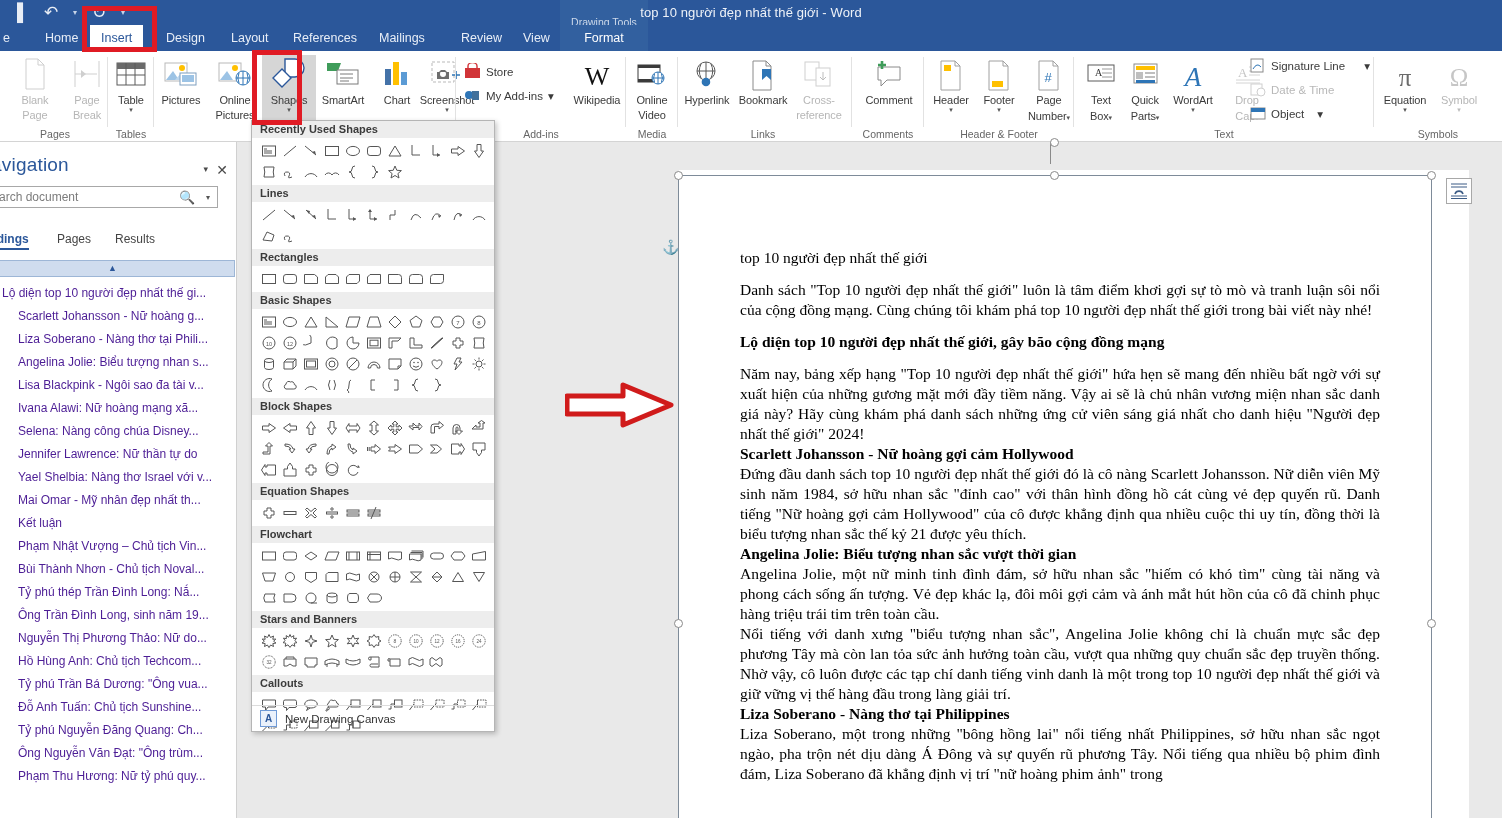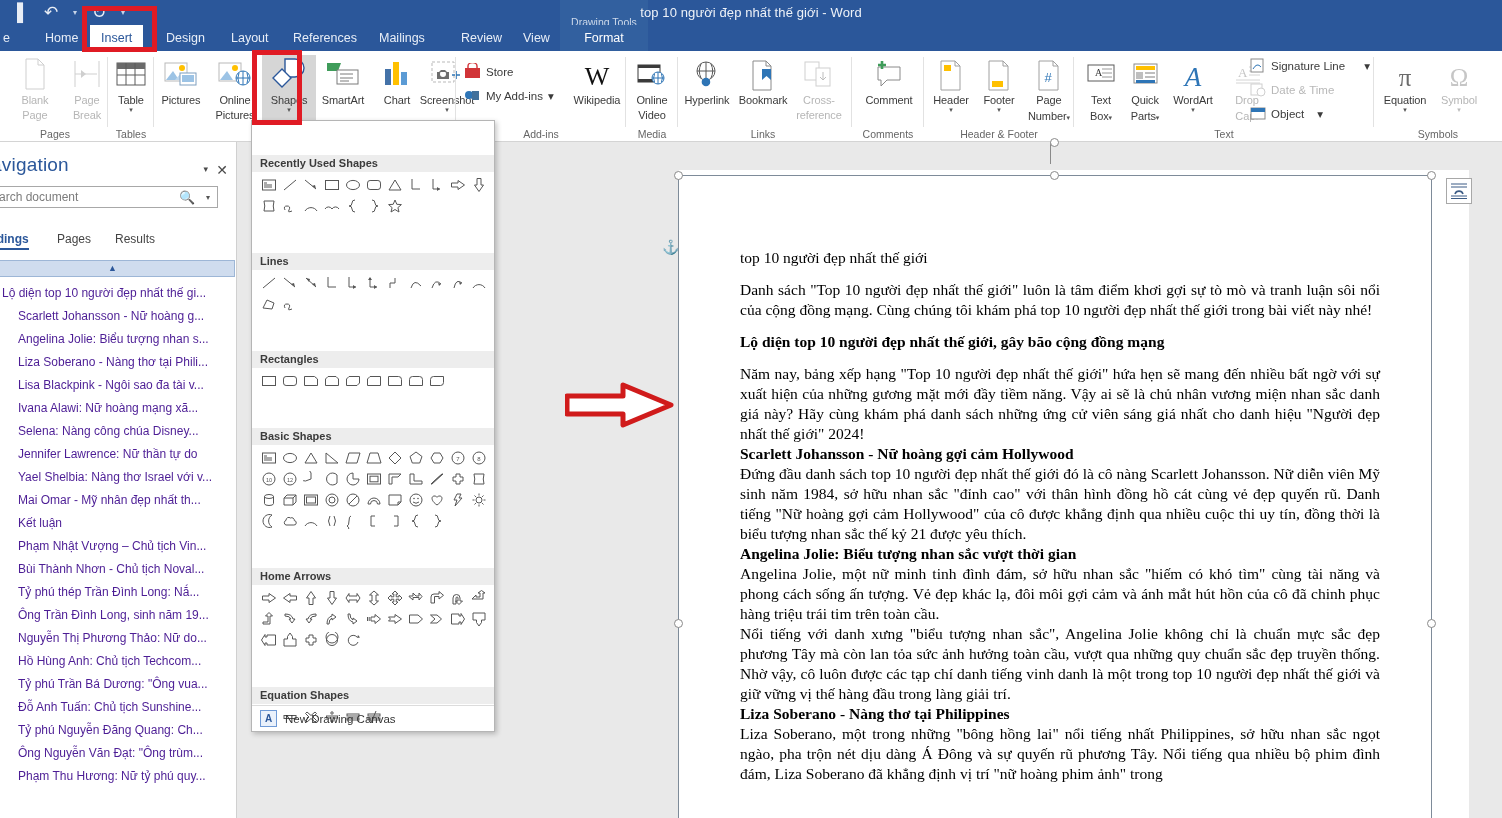--- a/index.html
+++ b/index.html
@@ -56,21 +56,21 @@
   .sbtn { position:absolute; height:22px; display:flex; align-items:center;
           gap:5px; font-size:11.5px; color:#3b3b3b; cursor:default; }
   .sbtn.dis { color:#b8b8b8; }
 
   
   .shapes-panel { position:absolute; left:251px; top:120px; width:244px;
                   height:612px; background:#fff; border:1px solid #b5b5b5;
                   box-shadow:2px 2px 5px rgba(0,0,0,.22); z-index:40;
                   overflow:hidden; }
   .sp-head { height:17px; background:#ededed; color:#3b3b3b; font-size:11px;
-             font-weight:bold; padding:2px 0 0 8px;margin-top:34px; }
+             font-weight:bold; padding:2px 0 0 8px; }
   .sp-rows { padding:2px 5px 3px 6px; }
   .sp-row { display:flex; flex-wrap:wrap; }
   .shp { width:21px; height:21px; display:flex; align-items:center;
          justify-content:center; cursor:default; }
   .shp svg { display:block; }
   .sp-foot { position:absolute; left:0; bottom:0; width:242px; height:26px;
              border-top:1px solid #dcdcdc; display:flex; align-items:center;
              padding-left:8px; gap:8px; font-size:11.5px; color:#333; }
   .ndc-ico { width:17px; height:17px; border:1px solid #6f9ad6; color:#2b579a;
              font-size:10px; display:flex; align-items:center;
@@ -543,22 +543,22 @@
     </div>
     <div class="nav-tabs">
       <div class="nav-tab active" style="left:-10px;">adings</div>
       <div class="nav-tab" style="left:57px;">Pages</div>
       <div class="nav-tab" style="left:115px;">Results</div>
     </div>
     <div class="nav-collapse">▲</div>
     <div class="nav-list">
       <div class="nav-item l1">Lộ diện top 10 người đẹp nhất thế gi...</div>
       <div class="nav-item l2">Scarlett Johansson - Nữ hoàng g...</div>
+      <div class="nav-item l2">Liza Soberano - Nàng thơ tại Phili...</div>
       <div class="nav-item l2">Angelina Jolie: Biểu tượng nhan s...</div>
-      <div class="nav-item l2">Liza Soberano - Nàng thơ tại Phili...</div>
       <div class="nav-item l2">Lisa Blackpink - Ngôi sao đa tài v...</div>
       <div class="nav-item l2">Ivana Alawi: Nữ hoàng mạng xã...</div>
       <div class="nav-item l2">Selena: Nàng công chúa Disney...</div>
       <div class="nav-item l2">Jennifer Lawrence: Nữ thần tự do</div>
       <div class="nav-item l2">Yael Shelbia: Nàng thơ Israel với v...</div>
       <div class="nav-item l2">Mai Omar - Mỹ nhân đẹp nhất th...</div>
       <div class="nav-item l2">Kết luận</div>
       <div class="nav-item l2">Phạm Nhật Vượng – Chủ tịch Vin...</div>
       <div class="nav-item l2">Bùi Thành Nhơn - Chủ tịch Noval...</div>
       <div class="nav-item l2">Tỷ phú thép Trần Đình Long: Nắ...</div>
@@ -1059,21 +1059,21 @@
               <path d="M10 2 q-3 0-3 3 q0 3-3 3 q3 0 3 3 q0 3 3 3" stroke="#565656" fill="none" stroke-width="1"></path>
             </svg>
           </div>
           <div class="shp">
             <svg width="16" height="16" viewBox="0 0 16 16">
               <path d="M6 2 q3 0 3 3 q0 3 3 3 q-3 0-3 3 q0 3-3 3" stroke="#565656" fill="none" stroke-width="1"></path>
             </svg>
           </div>
         </div>
       </div>
-    <div class="sp-head">Home Arrows</div>
+    <div class="sp-head">Block Shapes</div>
     <div class="sp-rows">
         <div class="sp-row" id="sec4">
           <div class="shp">
             <svg width="16" height="16" viewBox="0 0 16 16">
               <path d="M1.5 6 H8 V3.5 L14.5 8 L8 12.5 V10 H1.5 Z" stroke="#565656" fill="none" stroke-width="1"></path>
             </svg>
           </div>
           <div class="shp">
             <svg width="16" height="16" viewBox="0 0 16 16">
               <path d="M14.5 6 H8 V3.5 L1.5 8 L8 12.5 V10 H14.5 Z" stroke="#565656" fill="none" stroke-width="1"></path>

